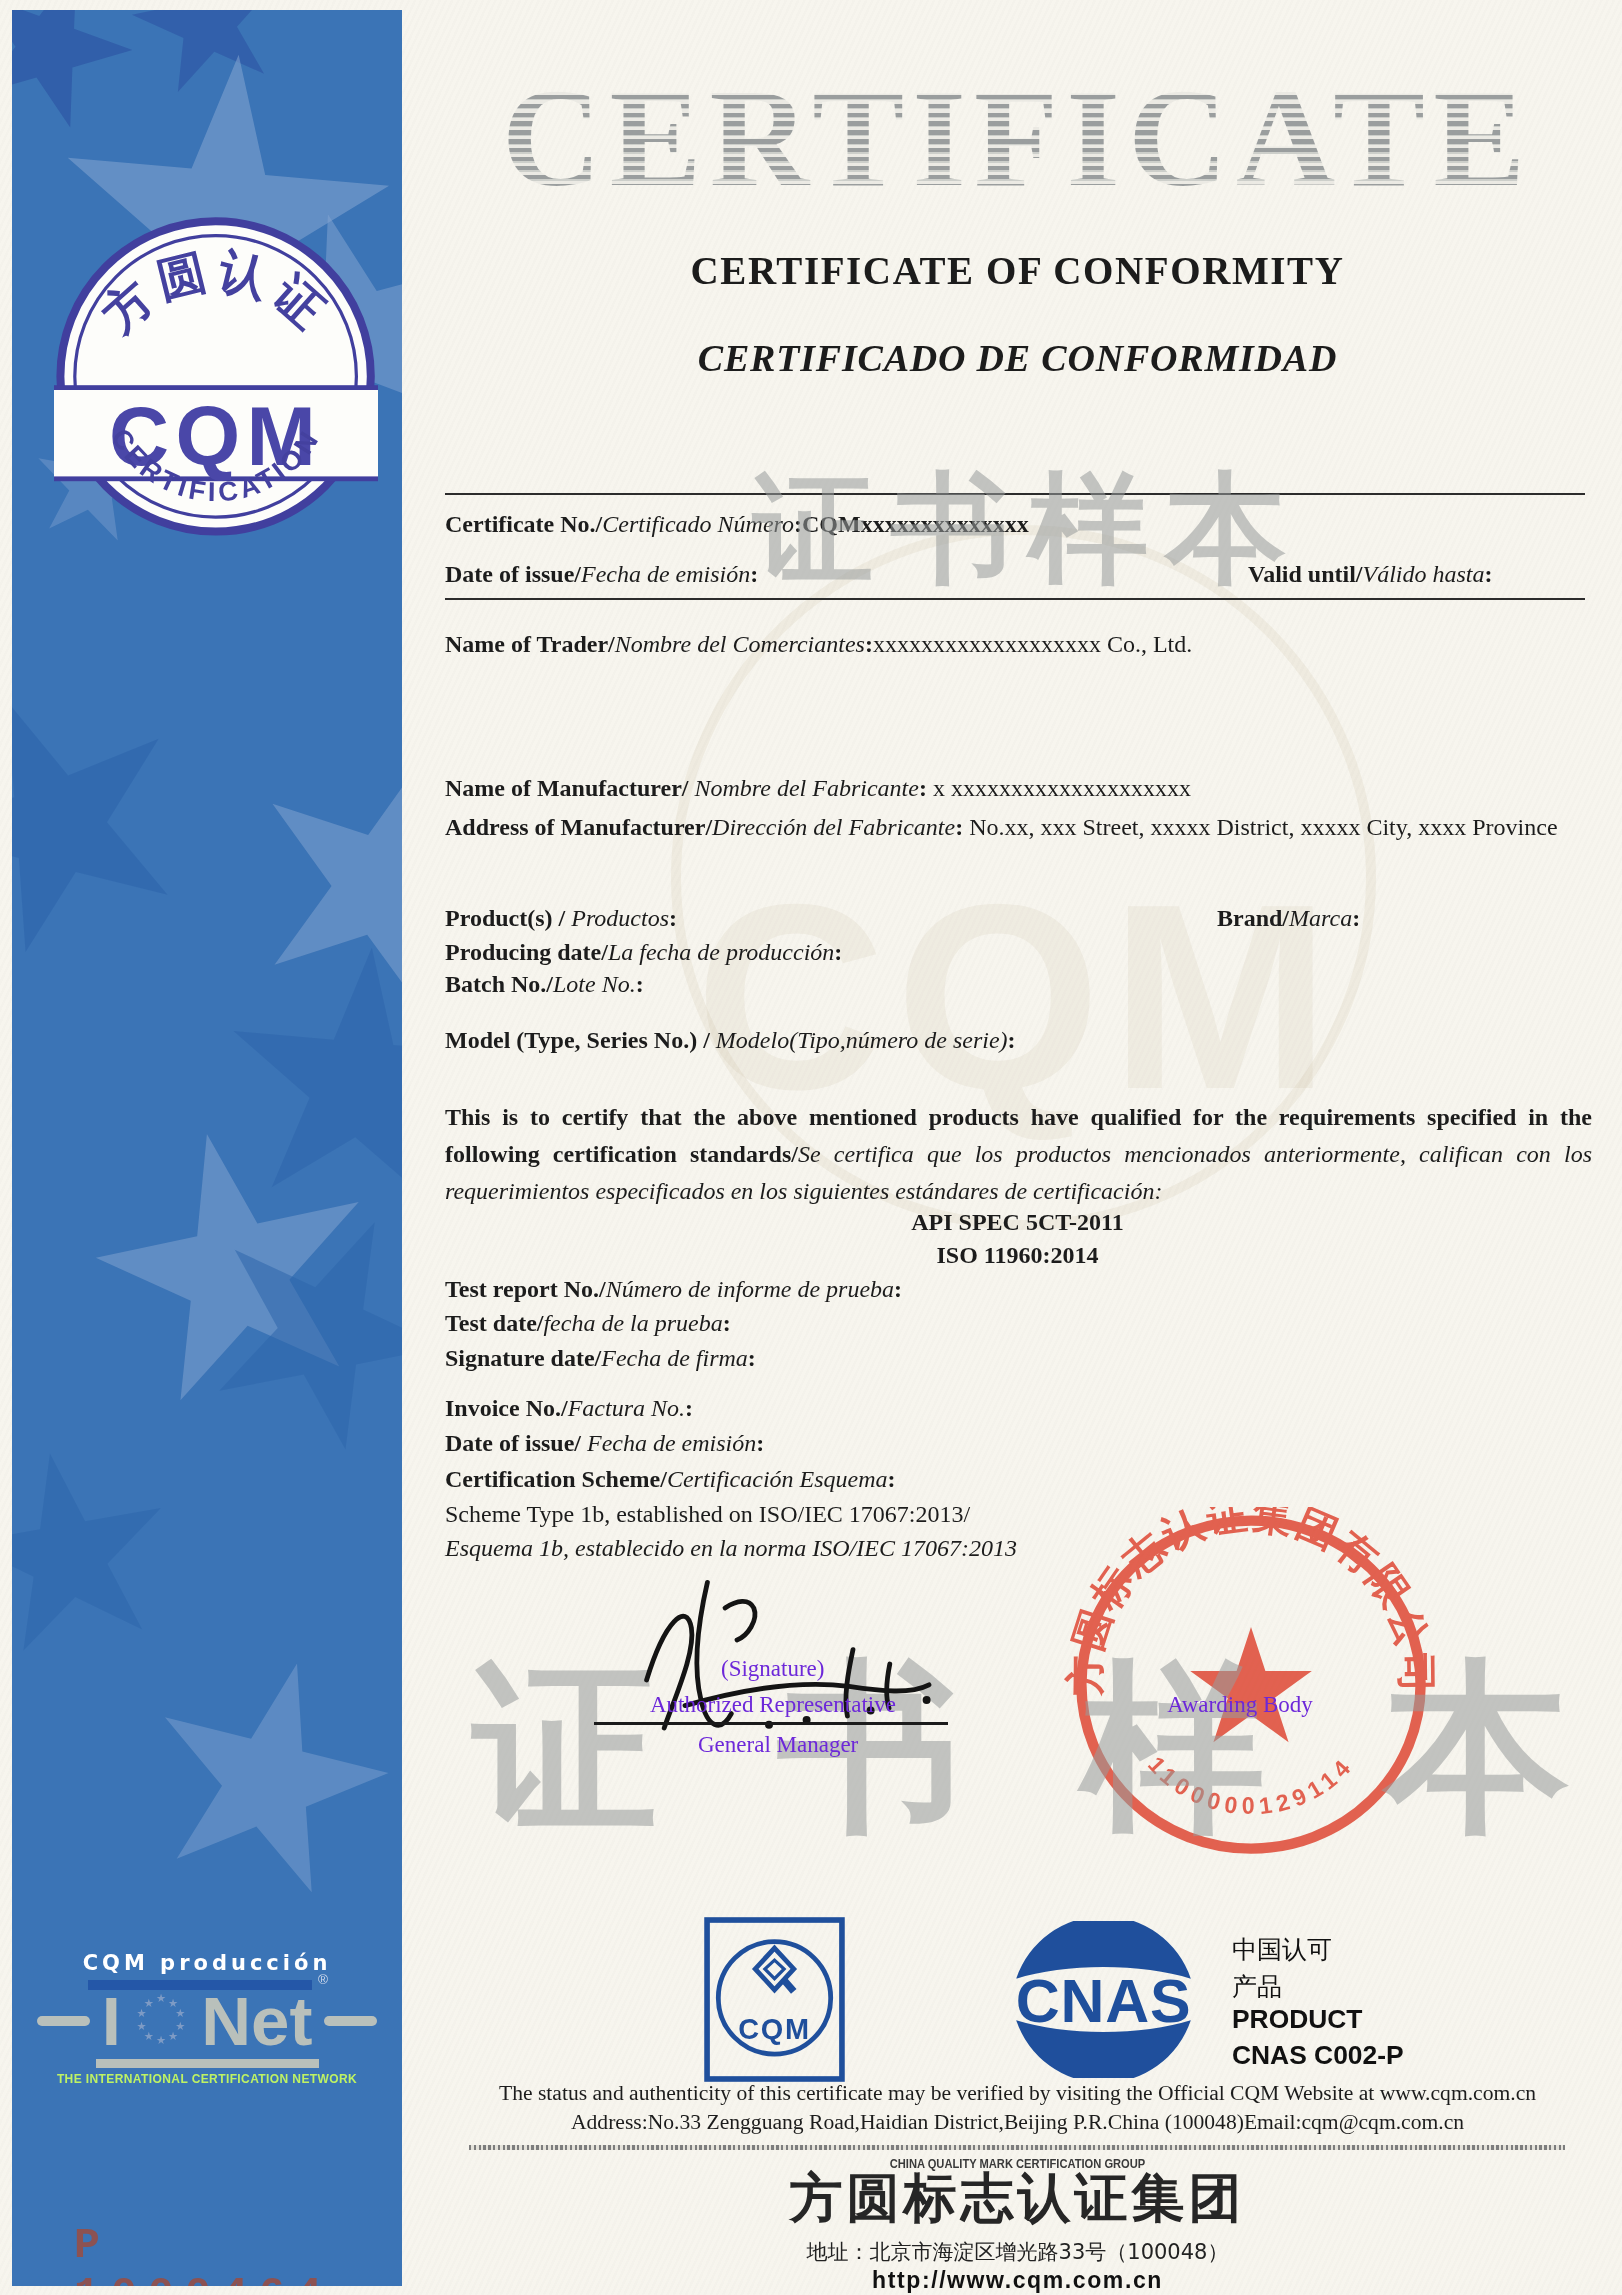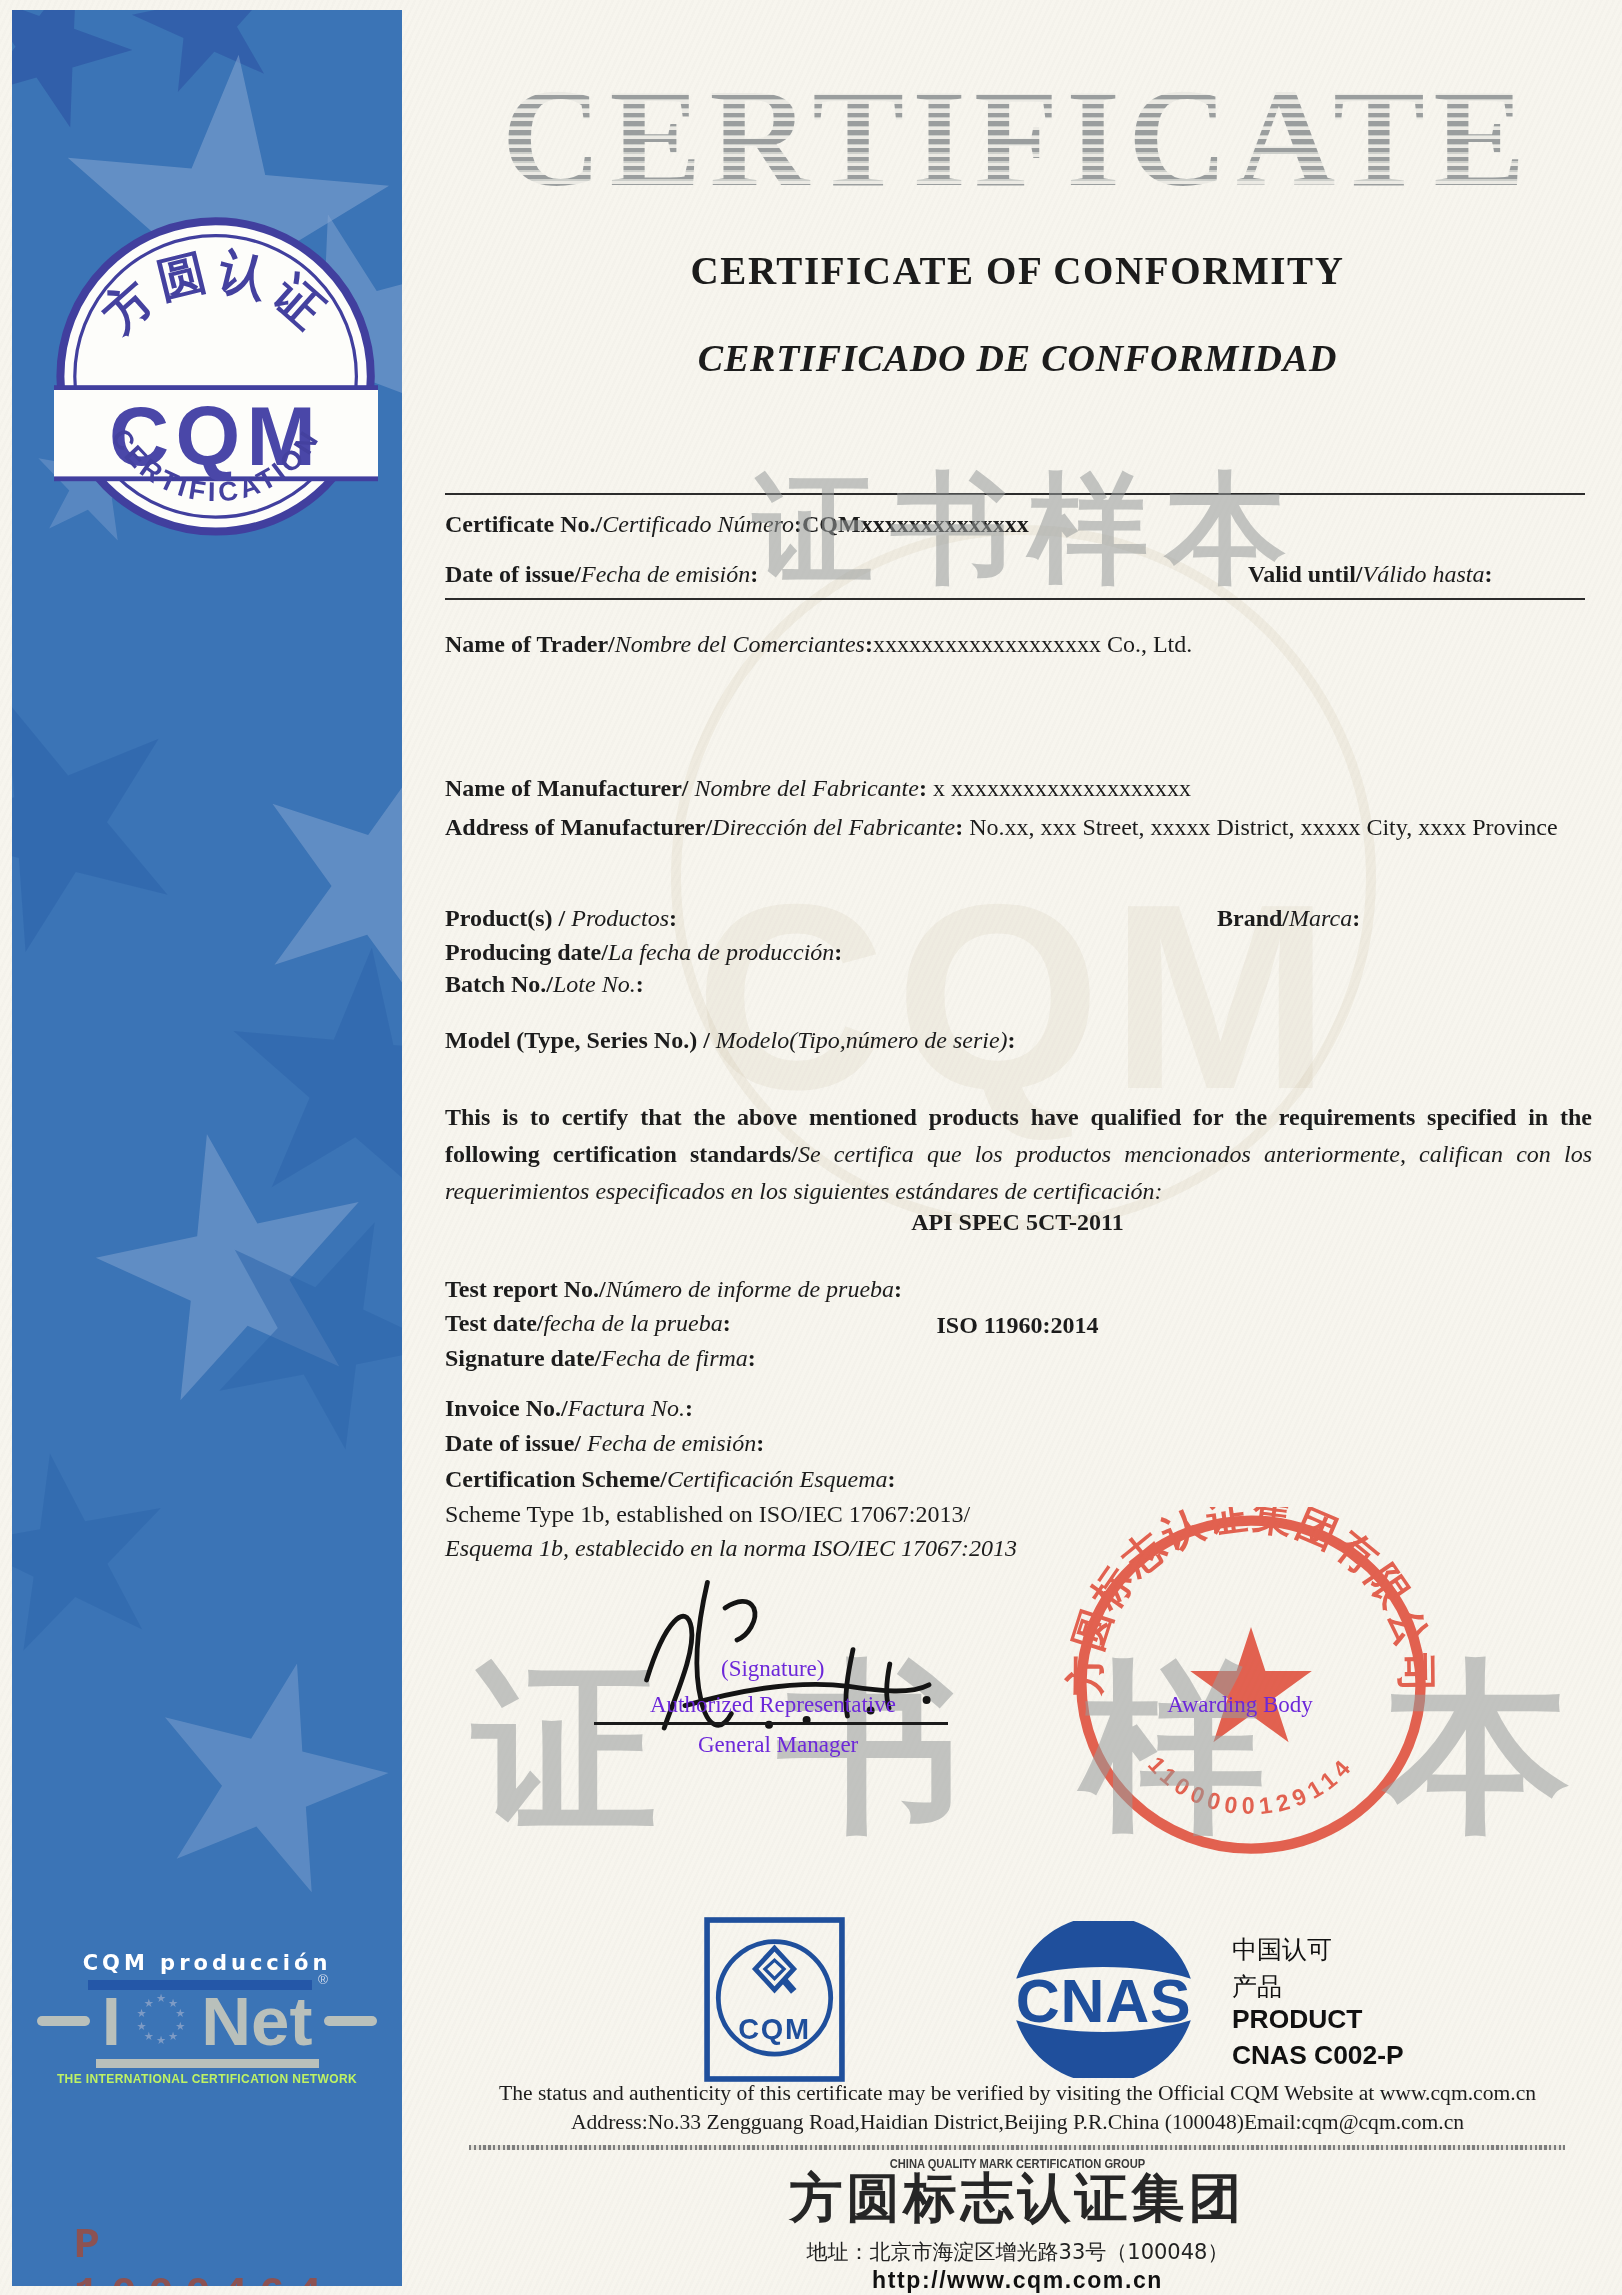--- a/index.html
+++ b/index.html
@@ -185,21 +185,21 @@
 
   <div class="row" style="top:1027px">
     <span class="lb">Model (Type, Series No.) / </span><span class="li">Modelo(Tipo,número de serie)</span><span class="lb">:</span>
   </div>
 
   <div class="para" style="top:1099px">
     <span class="lb">This is to certify that the above mentioned products have qualified for the requirements specified in the following certification standards/</span><span class="li">Se certifica que los  productos mencionados anteriormente, califican con los requerimientos especificados en los siguientes estándares de certificación:</span>
   </div>
 
   <div class="centerbox lb" style="top:1209px;font-size:24px">API SPEC 5CT-2011</div>
-  <div class="centerbox lb" style="top:1312px;font-size:24px">ISO 11960:2014</div>
+  <div class="centerbox lb" style="top:1242px;font-size:24px">ISO 11960:2014</div>
 
   <div class="row" style="top:1276px">
     <span class="lb">Test report No./</span><span class="li">Número de informe de prueba</span><span class="lb">:</span>
   </div>
   <div class="row" style="top:1310px">
     <span class="lb">Test date/</span><span class="li">fecha de la prueba</span><span class="lb">:</span>
   </div>
   <div class="row" style="top:1345px">
     <span class="lb">Signature date/</span><span class="li">Fecha de firma</span><span class="lb">:</span>
   </div>

